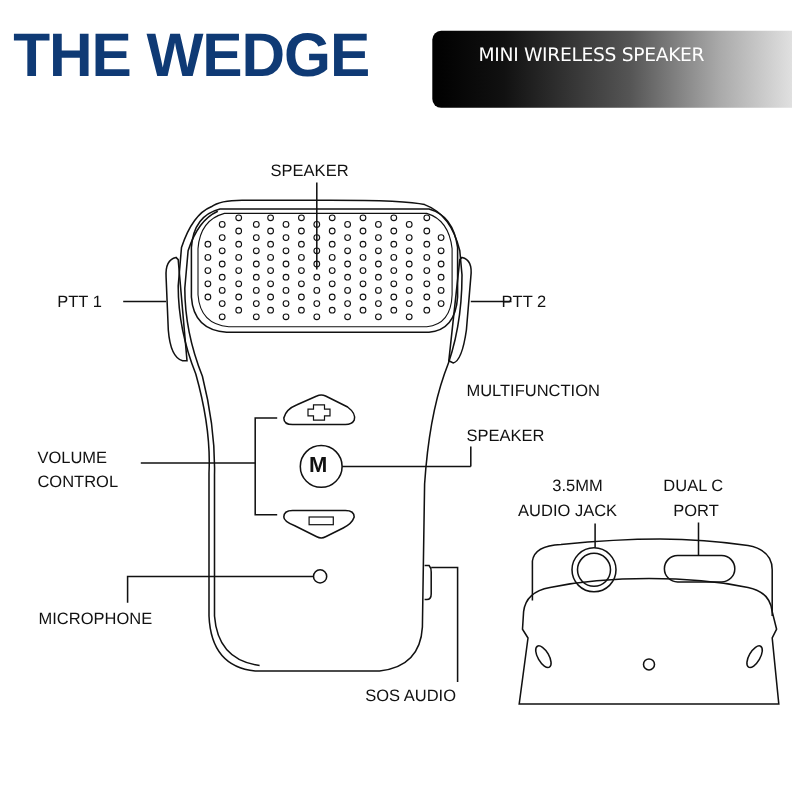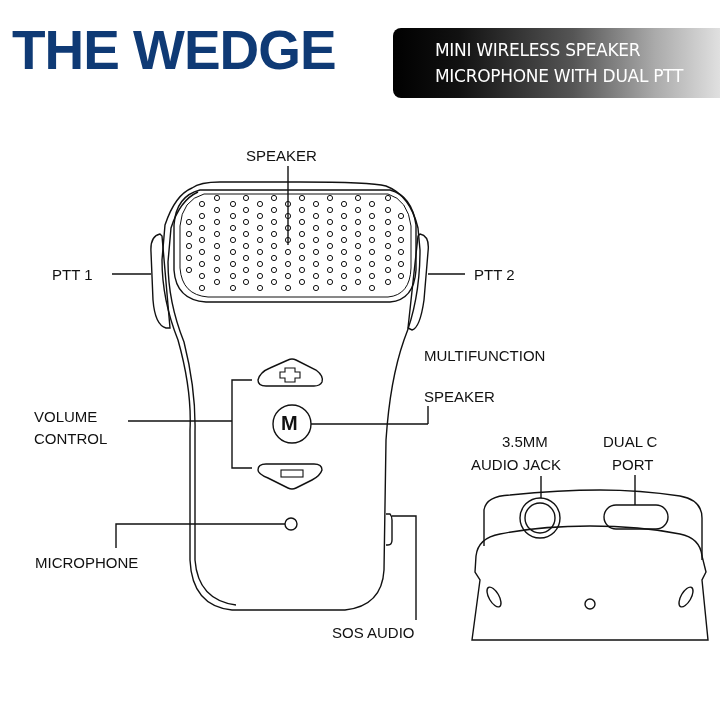--- a/index.html
+++ b/index.html
@@ -12,21 +12,20 @@
   .banner .l2 { top:38px; }
   .lbl { position:absolute; font-family:"Liberation Sans", sans-serif; font-size:15px; color:#111; line-height:22px; white-space:nowrap; }
   svg.diagram { position:absolute; left:0; top:0; }
 </style>
 </head>
 <body>
 
 <div class="title">THE WEDGE</div>
 <div class="banner">
   <div class="line l1">MINI WIRELESS SPEAKER</div>
-  <div class="line l2">MICROPHONE WITH DUAL PTT</div>
 </div>
 
 <svg class="diagram" width="720" height="720" viewBox="0 0 720 720" fill="none" stroke="#111" stroke-width="1.4">
 
   <path d="M160 234 Q150 236 151 252 L153 300 Q155 325 166 328 L170 328 L162 236 Z"></path>
 
   <path d="M420 234 Q430 236 428 252 L424 300 Q420 328 412 330 L408 328 L418 236 Z"></path>
 
   <path d="M192 188 Q175 195 165 225 L162 260 Q162 300 178 340 Q192 390 190 430 L190 560 Q192 606 232 610 L345 610 Q382 606 384 570 L386 440 Q390 380 404 340 Q420 300 420 250 L418 228 Q410 195 386 186 Q370 182 300 182 L220 182 Q200 182 192 188 Z"></path>
 
@@ -197,21 +196,21 @@
     <ellipse cx="494" cy="597" rx="5" ry="11" transform="rotate(-30 494 597)"></ellipse>
     <ellipse cx="686" cy="597" rx="5" ry="11" transform="rotate(30 686 597)"></ellipse>
     <circle cx="590" cy="604" r="5"></circle>
     <line x1="541" y1="476" x2="541" y2="498"></line>
     <line x1="635" y1="475" x2="635" y2="505"></line>
   </g>
 </svg>
 
 <div class="lbl" style="left:246px;top:145px;">SPEAKER</div>
 <div class="lbl" style="left:52px;top:264px;">PTT 1</div>
-<div class="lbl" style="left:474px;top:264px;">PTT 2</div>
+<div class="lbl" style="left:456px;top:264px;">PTT 2</div>
 <div class="lbl" style="left:34px;top:406px;">VOLUME</div>
 <div class="lbl" style="left:34px;top:428px;text-align:right;">CONTROL</div>
 <div class="lbl" style="left:424px;top:345px;">MULTIFUNCTION</div>
 <div class="lbl" style="left:424px;top:386px;">SPEAKER</div>
 <div class="lbl" style="left:35px;top:552px;">MICROPHONE</div>
 <div class="lbl" style="left:332px;top:622px;">SOS AUDIO</div>
 <div class="lbl" style="left:502px;top:431px;">3.5MM</div>
 <div class="lbl" style="left:471px;top:454px;">AUDIO JACK</div>
 <div class="lbl" style="left:603px;top:431px;">DUAL C</div>
 <div class="lbl" style="left:612px;top:454px;">PORT</div>

